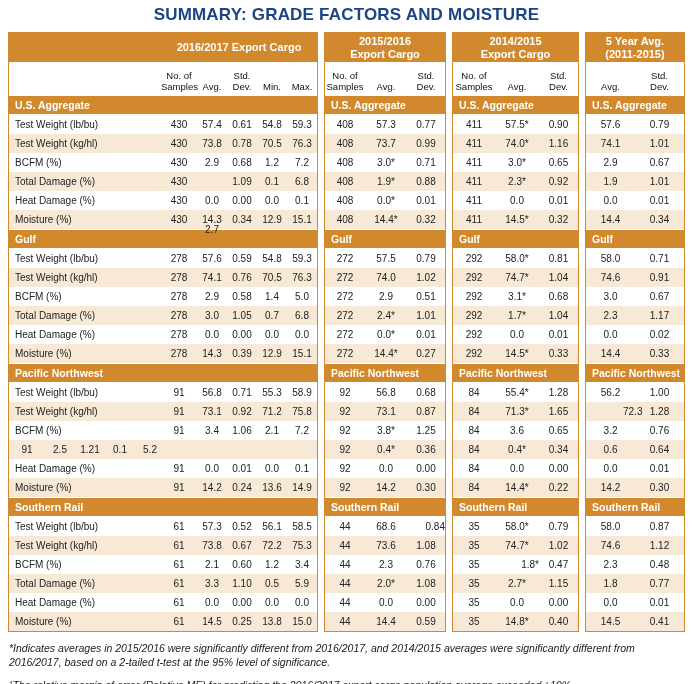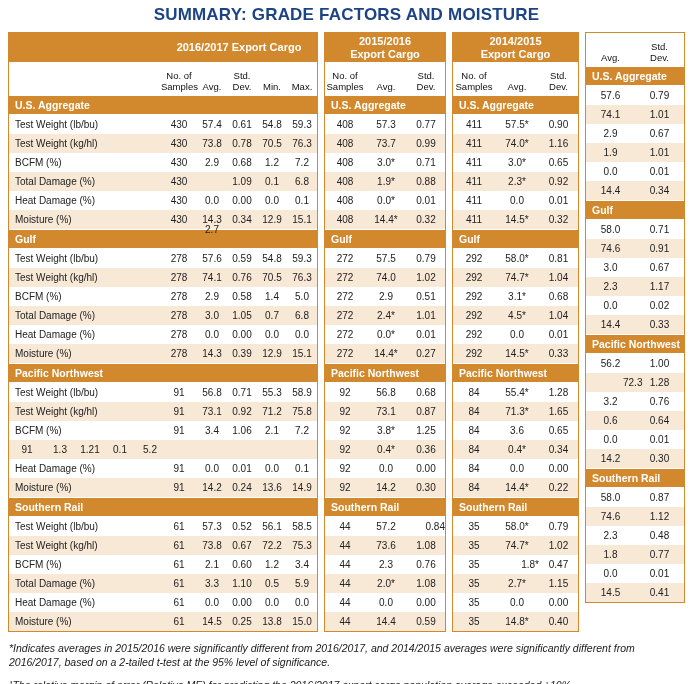--- a/index.html
+++ b/index.html
@@ -183,21 +183,21 @@
         <div class="row">
           <div class="cell label" style="width: 152px;">BCFM (%)</div>
           <div class="cell" style="width: 36px;">91</div>
           <div class="cell" style="width: 30px;">3.4</div>
           <div class="cell" style="width: 30px;">1.06</div>
           <div class="cell" style="width: 30px;">2.1</div>
           <div class="cell" style="width: 30px;">7.2</div>
         </div>
         <div class="row alt">
           <div class="cell" style="width: 36px;">91</div>
-          <div class="cell" style="width: 30px;">1.3</div>
+          <div class="cell" style="width: 30px;">2.5</div>
           <div class="cell" style="width: 30px;">1.21</div>
           <div class="cell" style="width: 30px;">0.1</div>
           <div class="cell" style="width: 30px;">5.2</div>
         </div>
         <div class="row">
           <div class="cell label" style="width: 152px;">Heat Damage (%)</div>
           <div class="cell" style="width: 36px;">91</div>
           <div class="cell" style="width: 30px;">0.0</div>
           <div class="cell" style="width: 30px;">0.01</div>
           <div class="cell" style="width: 30px;">0.0</div>
@@ -368,21 +368,21 @@
           <div class="cell" style="width: 38px;">0.00</div>
         </div>
         <div class="row alt">
           <div class="cell" style="width: 40px;">92</div>
           <div class="cell" style="width: 42px;">14.2</div>
           <div class="cell" style="width: 38px;">0.30</div>
         </div>
         <div class="sec">Southern Rail</div>
         <div class="row">
           <div class="cell" style="width: 40px;">44</div>
-          <div class="cell" style="width: 42px;">57.2</div>
+          <div class="cell" style="width: 42px;">68.6</div>
           <div class="cell" style="width: 38px; text-align: right;">0.84</div>
         </div>
         <div class="row alt">
           <div class="cell" style="width: 40px;">44</div>
           <div class="cell" style="width: 42px;">73.6</div>
           <div class="cell" style="width: 38px;">1.08</div>
         </div>
         <div class="row">
           <div class="cell" style="width: 40px;">44</div>
           <div class="cell" style="width: 42px;">2.3</div>
@@ -464,21 +464,21 @@
           <div class="cell" style="width: 44px;">74.7*</div>
           <div class="cell" style="width: 39px;">1.04</div>
         </div>
         <div class="row">
           <div class="cell" style="width: 42px;">292</div>
           <div class="cell" style="width: 44px;">3.1*</div>
           <div class="cell" style="width: 39px;">0.68</div>
         </div>
         <div class="row alt">
           <div class="cell" style="width: 42px;">292</div>
-          <div class="cell" style="width: 44px;">4.5*</div>
+          <div class="cell" style="width: 44px;">1.7*</div>
           <div class="cell" style="width: 39px;">1.04</div>
         </div>
         <div class="row">
           <div class="cell" style="width: 42px;">292</div>
           <div class="cell" style="width: 44px;">0.0</div>
           <div class="cell" style="width: 39px;">0.01</div>
         </div>
         <div class="row alt">
           <div class="cell" style="width: 42px;">292</div>
           <div class="cell" style="width: 44px;">14.5*</div>
@@ -541,20 +541,24 @@
           <div class="cell" style="width: 44px;">0.0</div>
           <div class="cell" style="width: 39px;">0.00</div>
         </div>
         <div class="row alt">
           <div class="cell" style="width: 42px;">35</div>
           <div class="cell" style="width: 44px;">14.8*</div>
           <div class="cell" style="width: 39px;">0.40</div>
         </div>
       </div>
       <div class="group" style="width: 98px;">
+        <div class="banner">
+          <div>5 Year Avg.</div>
+          <div>(2011-2015)</div>
+        </div>
         <div class="subheader">
           <div class="col" style="width: 49px;">
             <div>Avg.</div>
           </div>
           <div class="col" style="width: 49px;">
             <div>Std.</div>
             <div>Dev.</div>
           </div>
         </div>
         <div class="sec">U.S. Aggregate</div>

